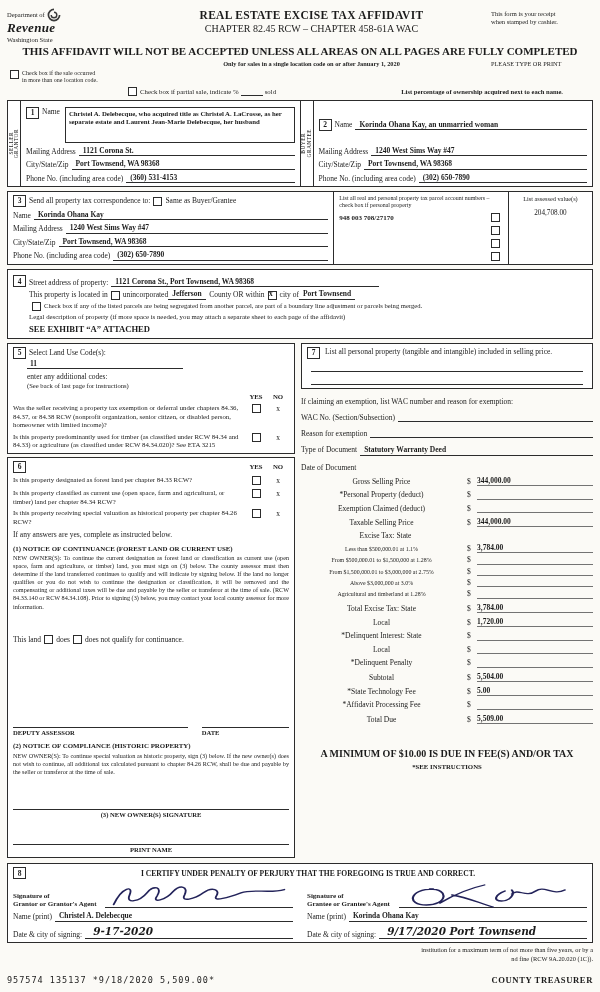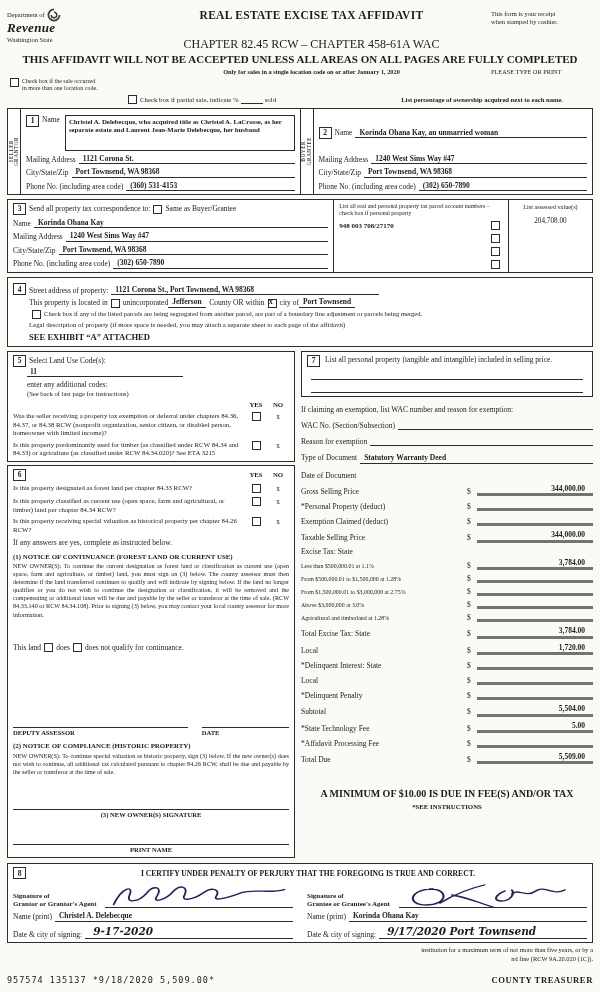--- a/index.html
+++ b/index.html
@@ -16,21 +16,21 @@
   .sline{border-bottom:1px solid #2c2c2c;height:9px;display:inline-block}
   
   .hdr-top{display:flex;align-items:flex-start}
   .logo{width:125px;font-size:6.5px}
   .logo-line1{display:flex;align-items:center;gap:2px}
   .swirl{width:14px;height:14px}
   .logo-rev{font-size:13px;font-weight:700;font-style:italic;letter-spacing:0.3px;margin-top:-2px}
   .logo-ws{font-size:6.5px}
   .titleblock{flex:1;text-align:center}
   .main-title{font-size:11.5px;letter-spacing:0.3px}
-  .chapter{font-size:12px;margin-top:15px}
+  .chapter{font-size:10px;margin-top:1px}
   .receipt{width:102px;font-size:6.5px;text-align:left;padding-top:2px}
   .warning{text-align:center;font-size:11px;margin-top:1px}
   .hdr-row2{display:flex;align-items:flex-start;margin-top:1px}
   .hdr-row2 .sp{width:125px}
   .only{flex:1;text-align:center;font-size:6.3px}
   .ptype{width:102px;font-size:6.3px}
   .multi{display:flex;font-size:6px;width:170px;margin-top:2px}
   .hdr-row4{display:flex;align-items:flex-end;margin-top:2px}
   .partial{margin-left:118px;font-size:6.8px;display:flex;align-items:flex-end}
   .ownnote{flex:1;text-align:right;font-size:6.6px;padding-right:30px;font-weight:700}
@@ -93,23 +93,23 @@
   .sec7{padding:3px 5px;background:#fff}
   .s7h{display:flex;align-items:flex-start}
   .s7t{flex:1;padding-left:2px}
   .blankline{border-bottom:1px solid #2c2c2c;height:12px;margin:0 4px}
   .exsec{margin-top:8px}
   .exh{margin-bottom:2px}
   .exrow{display:flex;align-items:flex-end;margin-top:6px}
   .exrow .sline{flex:1;margin-left:3px}
   .docrow{display:flex;align-items:flex-start;margin-top:7px}
   .mrow{display:flex;align-items:flex-end;margin-top:4px}
-  .ml{flex:1;text-align:left;padding-right:5px}
+  .ml{flex:1;text-align:center;padding-right:5px}
   .ds{width:10px;flex:none}
-  .mv{width:108px;flex:none;border-bottom:3px solid #737373;text-align:right;font-weight:700;padding-right:8px;min-height:8px}
+  .mv{width:108px;flex:none;border-bottom:1px solid #737373;font-weight:700;padding-right:8px;min-height:8px}
   .mv-sp{width:118px;flex:none}
   .mrow.t{margin-top:2px}
   .mrow.t .ml{font-size:5.9px}
   .mrow.t .mv{font-weight:700}
   .minnote{text-align:center;margin-top:24px;font-size:10px}
   .seeins{text-align:center;font-size:6.8px;margin-top:2px}
   
   .sec8{margin-top:5px;padding:3px 5px;background:#fff}
   .s8h{display:flex;align-items:center}
   .cert{flex:1;text-align:center;font-size:7.6px}

